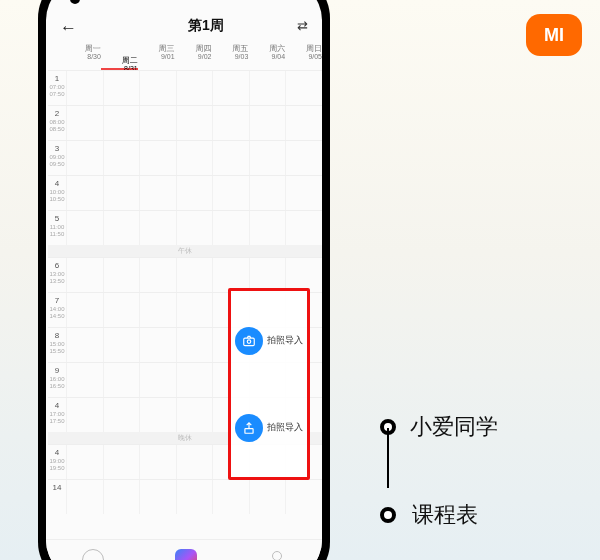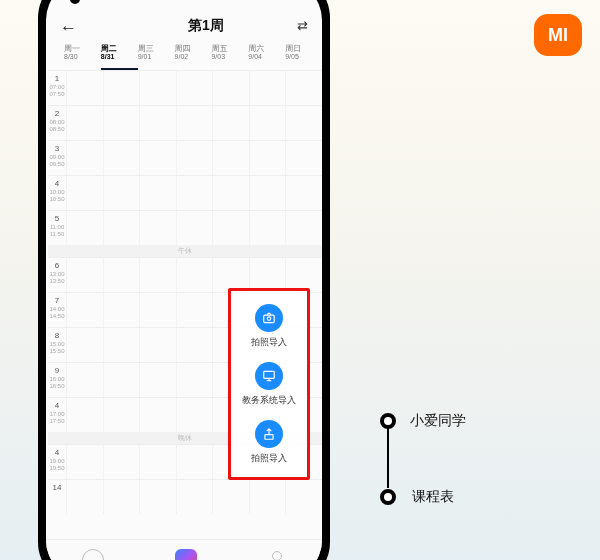--- a/index.html
+++ b/index.html
@@ -12,54 +12,54 @@
 
   .status{display:flex;justify-content:space-between;align-items:center;height:28px;padding:0 16px;font-size:11px;color:#111;}
   .status .icons{display:flex;gap:4px;align-items:center;font-size:10px;}
 
   .hdr{position:relative;height:36px;display:flex;align-items:center;justify-content:center;}
   .hdr .back{position:absolute;left:14px;top:8px;font-size:17px;color:#222;}
   .hdr .swap{position:absolute;right:14px;top:10px;font-size:13px;color:#333;}
   .hdr .title{font-size:14px;font-weight:600;color:#111;margin-left:44px;}
 
   .days{display:flex;height:26px;padding-left:18px;}
-  .day{flex:1;text-align:left;color:#777;}
+  .day{flex:1;text-align:right;color:#777;}
   .day .dw{font-size:8px;line-height:9px;}
   .day .dt{font-size:7px;line-height:8px;}
-  .day.active{color:#000;border-bottom:2px solid #0f172a;font-weight:700;}
+  .day.active{color:#000;border-bottom:2px solid #ef4444;font-weight:400;margin-top:12px;}
 
   .grid{position:relative;height:460px;margin-left:2px;overflow:hidden;}
   .slot{display:flex;align-items:flex-start;border-top:1px solid #eee;height:34px;}
   .slot .num{width:18px;font-size:8px;color:#555;text-align:center;line-height:11px;padding-top:2px;}
   .slot .t{font-size:6px;color:#aaa;line-height:7px;}
   .slot .cells{flex:1;display:flex;height:100%;}
   .slot .cells div{flex:1;border-left:1px solid #f1f1f1;}
   .divider{height:12px;background:#f2f2f2;font-size:7px;color:#bbb;text-align:center;line-height:12px;}
 
   .nav{position:absolute;left:0;right:0;bottom:0;height:40px;background:#fafafa;border-top:1px solid #eee;display:flex;align-items:center;justify-content:space-around;}
   .nav .ic{width:20px;height:20px;border:1.5px solid #bcbcbc;border-radius:50%;}
   .nav .ic.chat{border-radius:50% 50% 50% 4px;}
   .nav .grad{width:22px;height:22px;border-radius:6px;background:linear-gradient(135deg,#3b82f6 0%,#a855f7 50%,#ef4444 100%);}
   .nav .user{width:18px;height:18px;position:relative;}
   .nav .user::before{content:"";position:absolute;left:4px;top:0;width:8px;height:8px;border:1.5px solid #bcbcbc;border-radius:50%;}
   .nav .user::after{content:"";position:absolute;left:0;top:10px;width:16px;height:8px;border:1.5px solid #bcbcbc;border-bottom:none;border-radius:10px 10px 0 0;}
 
   
   .menu{position:absolute;right:12px;top:308px;width:82px;height:192px;border:3px solid #e11;background:rgba(255,255,255,0.88);border-radius:2px;display:flex;flex-direction:column;align-items:center;justify-content:space-around;padding:6px 0;box-sizing:border-box;z-index:40;}
-  .menu .item{display:flex;flex-direction:column;align-items:center;gap:4px;}
+  .menu .item{display:flex;align-items:center;gap:4px;}
   .menu .circ{width:28px;height:28px;background:#1a8cff;border-radius:50%;display:flex;align-items:center;justify-content:center;}
   .menu .circ svg{width:14px;height:14px;stroke:#fff;fill:none;stroke-width:2;}
   .menu .lbl{font-size:9px;color:#333;}
 
   
-  .logo{position:absolute;right:18px;top:14px;width:48px;height:42px;background:#ff6900;border-radius:14px;display:flex;align-items:center;justify-content:center;color:#fff;font-size:18px;font-weight:700;font-family:Arial;}
+  .logo{position:absolute;right:18px;top:14px;width:56px;height:42px;background:#ff6900;border-radius:14px;display:flex;align-items:center;justify-content:center;color:#fff;font-size:18px;font-weight:700;font-family:Arial;}
   .anno{position:absolute;left:380px;top:412px;}
   .anno .row{display:flex;align-items:center;gap:14px;position:relative;}
   .anno .dot{width:16px;height:16px;background:#fff;border:4px solid #000;border-radius:50%;box-sizing:border-box;}
-  .anno .txt{font-size:14px;color:#111;font-weight:500;}
+  .anno .txt{font-size:22px;color:#111;font-weight:500;}
   .anno .line{position:absolute;left:7px;top:16px;width:2px;height:60px;background:#000;}
   .anno .row2{margin-top:58px;gap:16px;}
 </style>
 </head>
 <body>
 
 <div class="stage">
 
   <div class="phone">
     <div class="screen">
@@ -312,29 +312,20 @@
       <div class="menu">
         <div class="item">
           <div class="circ">
             <svg viewBox="0 0 24 24">
                 <rect x="3" y="7" width="18" height="13" rx="2"></rect>
                 <circle cx="12" cy="13" r="3"></circle>
                 <path d="M9 7l1.5-3h3L15 7"></path>
               </svg>
           </div>
           <span class="lbl">拍照导入</span>
-        </div>
-        <div class="item">
-          <div class="circ">
-            <svg viewBox="0 0 24 24">
-                <rect x="3" y="4" width="18" height="12" rx="1"></rect>
-                <path d="M8 20h8M12 16v4"></path>
-              </svg>
-          </div>
-          <span class="lbl">教务系统导入</span>
         </div>
         <div class="item">
           <div class="circ">
             <svg viewBox="0 0 24 24">
                 <path d="M12 3v10M8 7l4-4 4 4"></path>
                 <rect x="5" y="13" width="14" height="8" rx="1"></rect>
               </svg>
           </div>
           <span class="lbl">拍照导入</span>
         </div>

